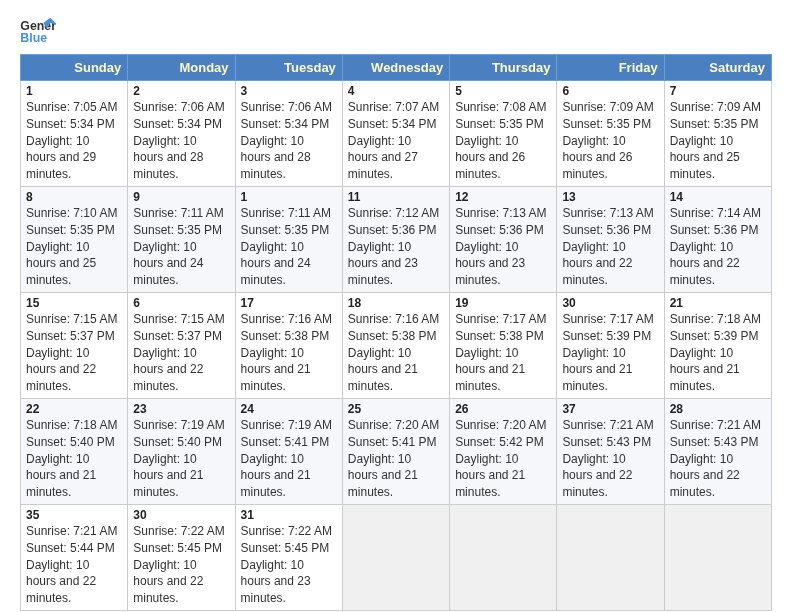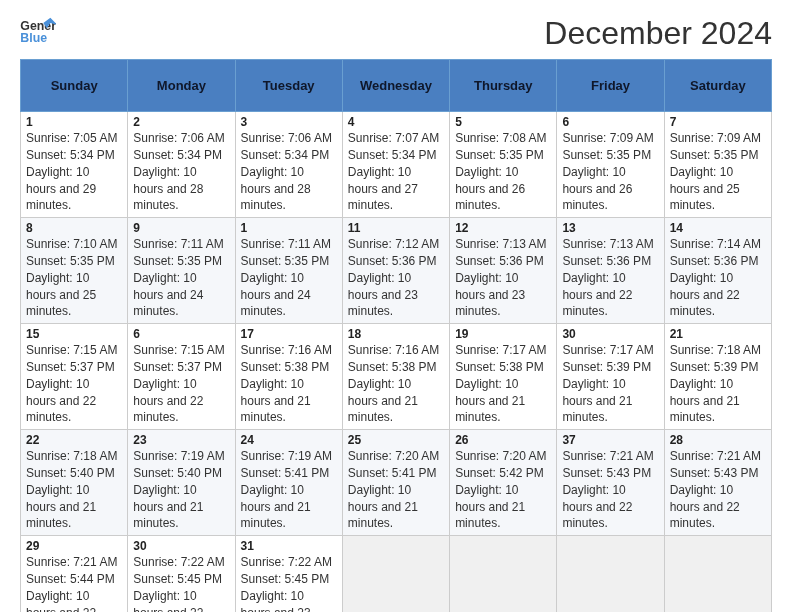--- a/index.html
+++ b/index.html
@@ -46,25 +46,25 @@
       color: #555;
     }
     .calendar {
       flex: 1;
       border-collapse: collapse;
       width: 100%;
       table-layout: fixed;
     }
     .calendar th {
       background: #4a7fc1;
-      color: #0f172a;
+      color: #fef9c3;
       font-size: 13px;
       font-weight: bold;
-      padding: 18px 6px;
-      text-align: center;
+      padding: 5px 6px;
+      text-align: right;
       border: 1px solid #6a9fd1;
     }
     .calendar td {
       border: 1px solid #ccc;
       vertical-align: top;
       padding: 3px 5px;
       font-size: 9.5px;
       color: #333;
       height: 82px;
       background: #fff;
@@ -94,21 +94,20 @@
 <div class="page">
   <div class="header">
     <div class="logo-wrapper">
       <svg class="logo-icon" viewBox="0 0 40 34" xmlns="http://www.w3.org/2000/svg">
         <text x="0" y="16" font-size="14" font-weight="bold" fill="#333" font-family="Arial">General</text>
         <text x="0" y="30" font-size="14" font-weight="bold" fill="#4a90d9" font-family="Arial">Blue</text>
         <polygon points="34,2 42,10 34,8 30,14 26,8" fill="#4a90d9"></polygon>
       </svg>
     </div>
     <div class="title-block">
-      <div class="month-title">December 2024</div>
     </div>
   </div>
 
   <table class="calendar">
     <thead>
       <tr id="header-row">
           <th>Sunday</th>
           <th>Monday</th>
           <th>Tuesday</th>
           <th>Wednesday</th>
@@ -148,21 +147,21 @@
         <tr>
           <td><span class="day-num">22</span><span class="day-info">Sunrise: 7:18 AM<br>Sunset: 5:40 PM<br>Daylight: 10 hours and 21 minutes.</span></td>
           <td><span class="day-num">23</span><span class="day-info">Sunrise: 7:19 AM<br>Sunset: 5:40 PM<br>Daylight: 10 hours and 21 minutes.</span></td>
           <td><span class="day-num">24</span><span class="day-info">Sunrise: 7:19 AM<br>Sunset: 5:41 PM<br>Daylight: 10 hours and 21 minutes.</span></td>
           <td><span class="day-num">25</span><span class="day-info">Sunrise: 7:20 AM<br>Sunset: 5:41 PM<br>Daylight: 10 hours and 21 minutes.</span></td>
           <td><span class="day-num">26</span><span class="day-info">Sunrise: 7:20 AM<br>Sunset: 5:42 PM<br>Daylight: 10 hours and 21 minutes.</span></td>
           <td><span class="day-num">37</span><span class="day-info">Sunrise: 7:21 AM<br>Sunset: 5:43 PM<br>Daylight: 10 hours and 22 minutes.</span></td>
           <td><span class="day-num">28</span><span class="day-info">Sunrise: 7:21 AM<br>Sunset: 5:43 PM<br>Daylight: 10 hours and 22 minutes.</span></td>
         </tr>
         <tr>
-          <td><span class="day-num">29</span><span class="day-info">Sunrise: 7:21 AM<br>Sunset: 5:44 PM<br>Daylight: 10 hours and 22 minutes.</span></td>
+          <td><span class="day-num">35</span><span class="day-info">Sunrise: 7:21 AM<br>Sunset: 5:44 PM<br>Daylight: 10 hours and 22 minutes.</span></td>
           <td><span class="day-num">30</span><span class="day-info">Sunrise: 7:22 AM<br>Sunset: 5:45 PM<br>Daylight: 10 hours and 22 minutes.</span></td>
           <td><span class="day-num">31</span><span class="day-info">Sunrise: 7:22 AM<br>Sunset: 5:45 PM<br>Daylight: 10 hours and 23 minutes.</span></td>
           <td class="empty"></td>
           <td class="empty"></td>
           <td class="empty"></td>
           <td class="empty"></td>
         </tr>
       </tbody>
   </table>
 </div>

